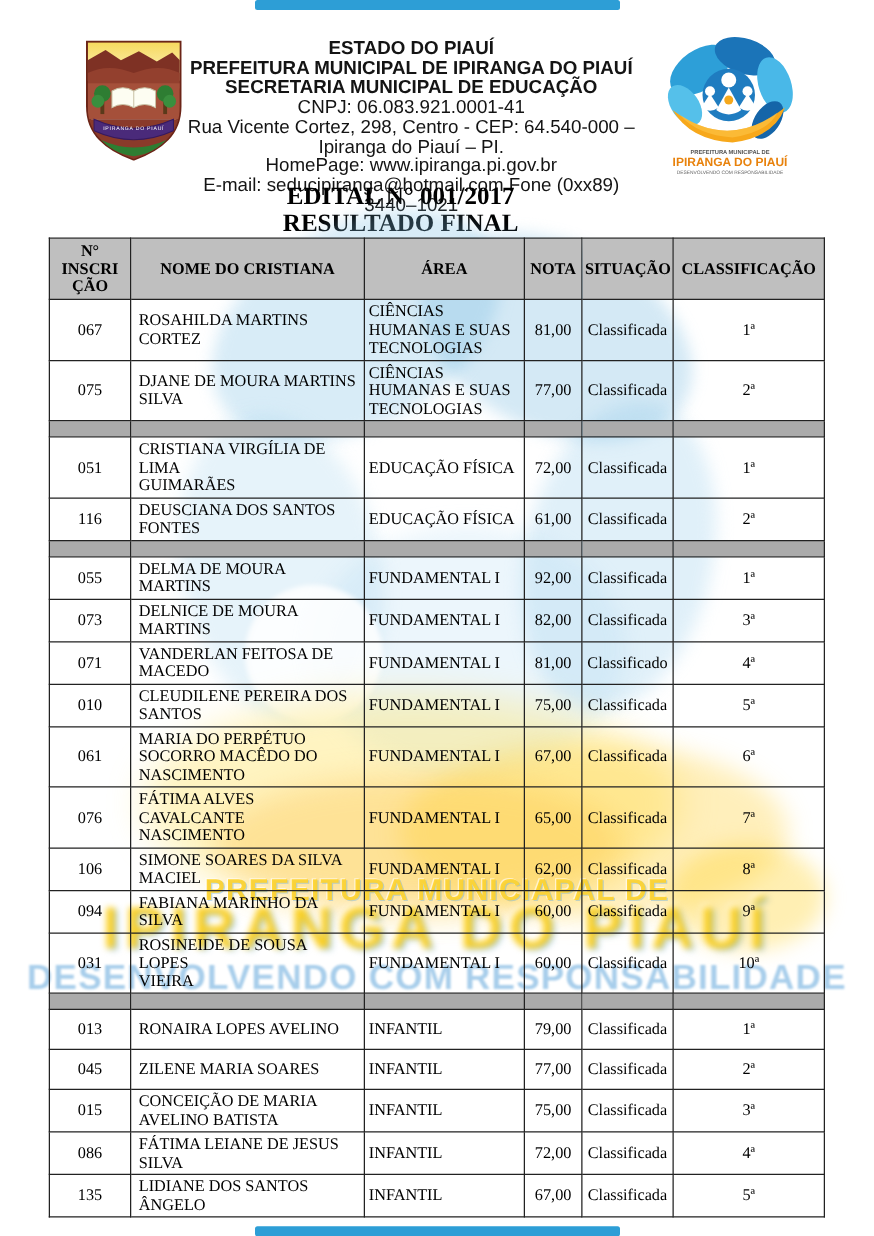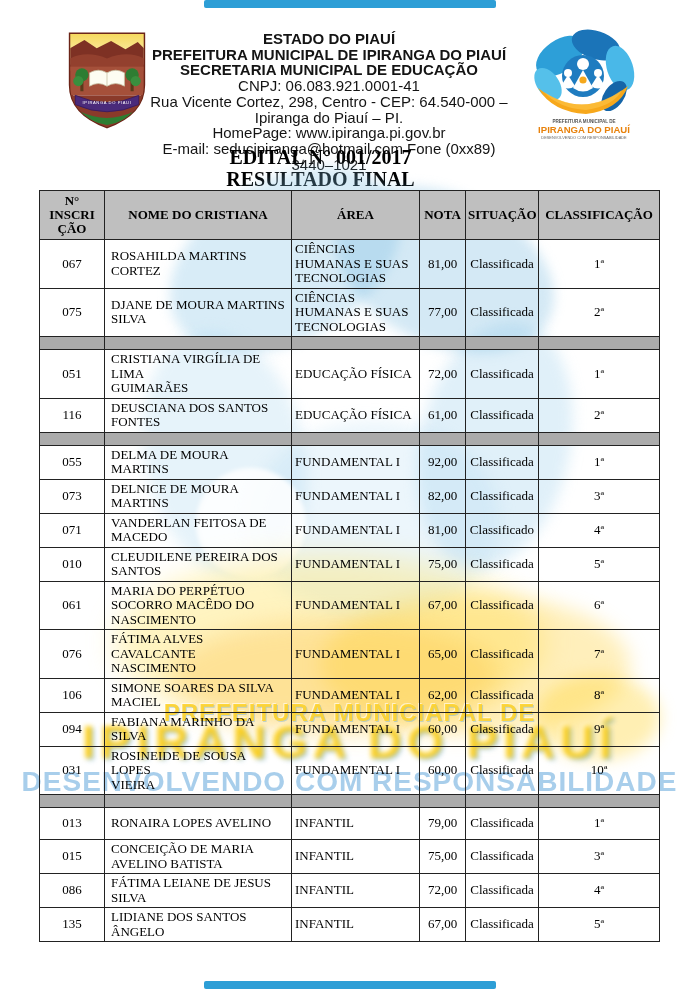--- a/index.html
+++ b/index.html
@@ -329,20 +329,28 @@
       </tr>
       <tr class="data-row">
         <td class="col-insc">013</td>
         <td class="col-nome">RONAIRA LOPES AVELINO</td>
         <td class="col-area">INFANTIL</td>
         <td class="col-nota">79,00</td>
         <td class="col-sit">Classificada</td>
         <td class="col-class">1ª</td>
       </tr>
       <tr class="data-row">
+        <td class="col-insc">045</td>
+        <td class="col-nome">ZILENE MARIA SOARES</td>
+        <td class="col-area">INFANTIL</td>
+        <td class="col-nota">77,00</td>
+        <td class="col-sit">Classificada</td>
+        <td class="col-class">2ª</td>
+      </tr>
+      <tr class="data-row">
         <td class="col-insc">015</td>
         <td class="col-nome">CONCEIÇÃO DE MARIA
 AVELINO BATISTA</td>
         <td class="col-area">INFANTIL</td>
         <td class="col-nota">75,00</td>
         <td class="col-sit">Classificada</td>
         <td class="col-class">3ª</td>
       </tr>
       <tr class="data-row">
         <td class="col-insc">086</td>

